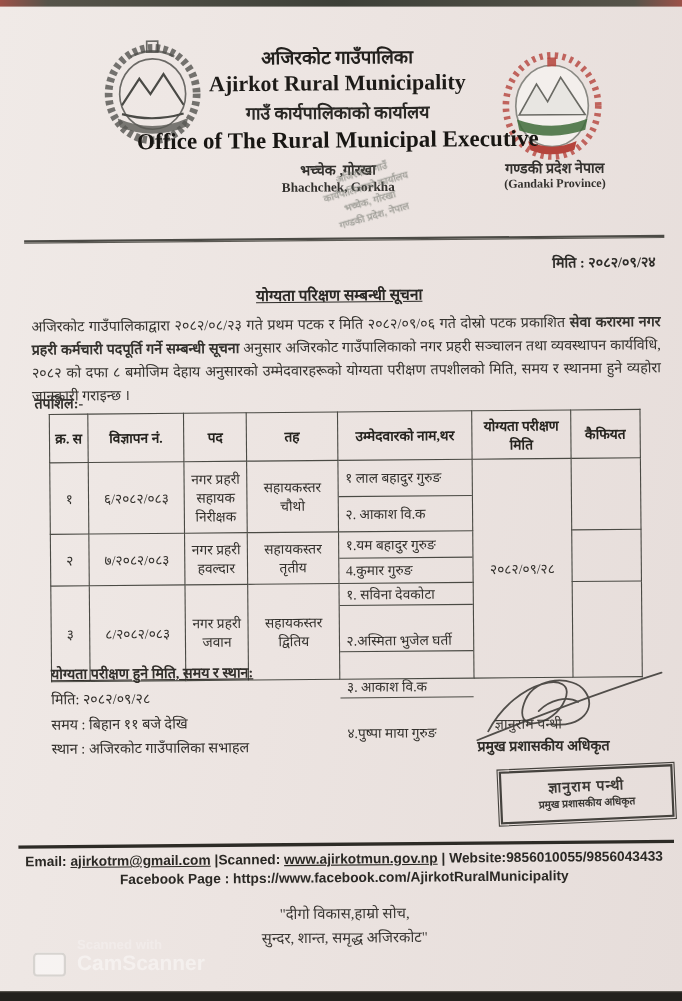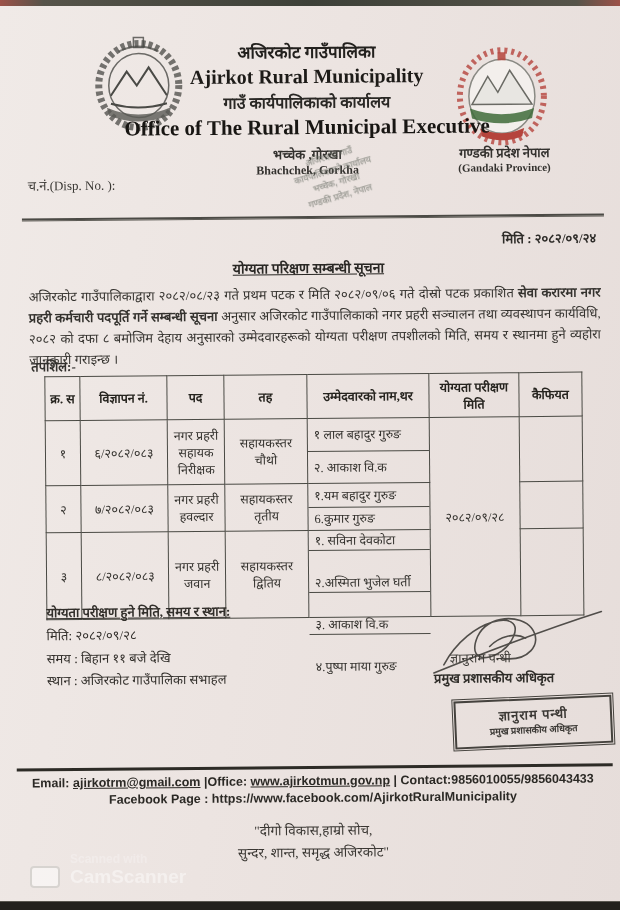--- a/index.html
+++ b/index.html
@@ -163,21 +163,20 @@
     </div>
 
     <div class="ink-stamp">
       <div>अजिरकोट गाउँ</div>
       <div>कार्यपालिकाको कार्यालय</div>
       <div>भच्चेक, गोरखा</div>
       <div>गण्डकी प्रदेश, नेपाल</div>
     </div>
 
     <div class="ref-block">
-      <div>च.नं.(Disp. No. ):</div>
     </div>
 
     <div class="rule-double"></div>
 
     <div class="date-line">मिति : २०८२/०९/२४</div>
 
     <div class="notice-title">योग्यता परिक्षण सम्बन्धी सूचना</div>
 
     <p class="para"><span>अजिरकोट गाउँपालिकाद्वारा २०८२/०८/२३ गते प्रथम पटक र मिति २०८२/०९/०६ गते दोस्रो पटक प्रकाशित </span><b>सेवा करारमा नगर प्रहरी कर्मचारी पदपूर्ति गर्ने सम्बन्धी सूचना</b><span> अनुसार अजिरकोट गाउँपालिकाको नगर प्रहरी सञ्चालन तथा व्यवस्थापन कार्यविधि, २०८२ को दफा ८ बमोजिम देहाय अनुसारको उम्मेदवारहरूको योग्यता परीक्षण तपशीलको मिति, समय र स्थानमा हुने व्यहोरा जानकारी गराइन्छ ।</span></p>
 
@@ -211,21 +210,21 @@
           <td></td>
         </tr>
         <tr class="r2">
           <td>२</td>
           <td>७/२०८२/०८३</td>
           <td>नगर प्रहरी हवल्दार</td>
           <td>सहायकस्तर तृतीय</td>
           <td class="cands">
             <div class="cands-wrap">
               <div class="cand">१.यम बहादुर गुरुङ</div>
-              <div class="cand">6.कुमार गुरुङ</div>
+              <div class="cand">4.कुमार गुरुङ</div>
             </div>
           </td>
           <td></td>
         </tr>
         <tr class="r3">
           <td>३</td>
           <td>८/२०८२/०८३</td>
           <td>नगर प्रहरी जवान</td>
           <td>सहायकस्तर द्वितिय</td>
           <td class="cands">
@@ -257,21 +256,21 @@
     </svg>
     <div class="sig-name">ज्ञानुराम पन्थी</div>
     <div class="sig-title">प्रमुख प्रशासकीय अधिकृत</div>
 
     <div class="stamp-box">
       <div class="sb-name">ज्ञानुराम पन्थी</div>
       <div class="sb-title">प्रमुख प्रशासकीय अधिकृत</div>
     </div>
 
     <div class="footer-rule"></div>
-    <div class="footer-l1"><span>Email: </span><a href="#">ajirkotrm@gmail.com</a><span> |Office: </span><a href="#">www.ajirkotmun.gov.np</a><span> | Contact:</span><span>9856010055/9856043433</span></div>
+    <div class="footer-l1"><span>Email: </span><a href="#">ajirkotrm@gmail.com</a><span> |Scanned: </span><a href="#">www.ajirkotmun.gov.np</a><span> | Website:</span><span>9856010055/9856043433</span></div>
     <div class="footer-l2">Facebook Page : https://www.facebook.com/AjirkotRuralMunicipality</div>
 
     <div class="slogan">
       <div>"दीगो विकास,हाम्रो सोच,</div>
       <div>सुन्दर, शान्त, समृद्ध अजिरकोट"</div>
     </div>
   </div>
 
   <div class="wm">
     <div class="wm-icon"></div>

